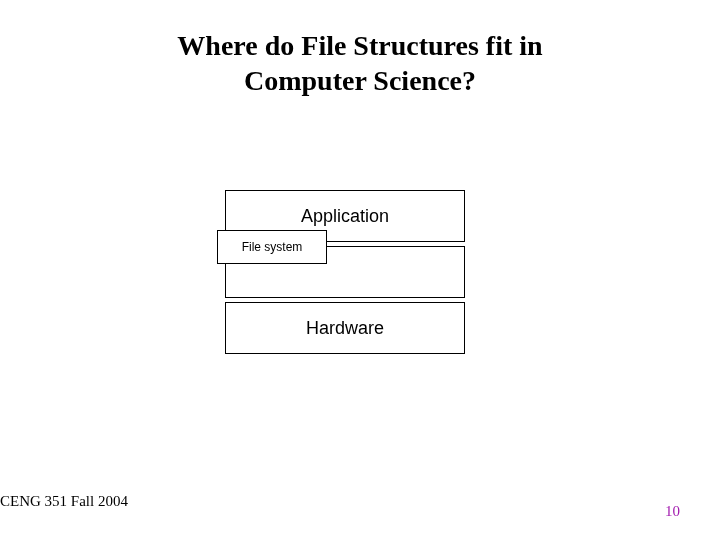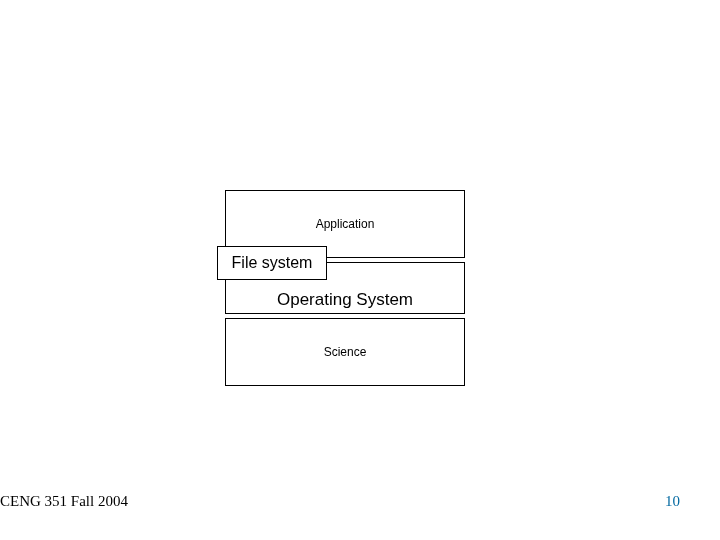--- a/index.html
+++ b/index.html
@@ -22,27 +22,27 @@
       color: #000;
     }
     .diagram {
       position: absolute;
       top: 190px;
       left: 225px;
       width: 240px;
     }
     .layer {
       width: 240px;
-      height: 68px;
+      height: 52px;
       border: 1px solid #000;
       display: flex;
       align-items: center;
       justify-content: center;
       font-family: Arial, Helvetica, sans-serif;
-      font-size: 12px;
+      font-size: 18px;
       color: #000;
       background: #fff;
       margin-bottom: 4px;
     }
     .fs-container {
       position: relative;
       width: 240px;
       height: 52px;
       margin-bottom: 4px;
     }
@@ -70,57 +70,57 @@
       top: -16px;
       left: -8px;
       width: 110px;
       height: 34px;
       border: 1px solid #000;
       background: #fff;
       display: flex;
       align-items: center;
       justify-content: center;
       font-family: Arial, Helvetica, sans-serif;
-      font-size: 16px;
+      font-size: 12px;
       color: #000;
     }
     .footer-center {
       position: absolute;
       bottom: 30px;
       left: 0;
       width: 720px;
       text-align: left;
       font-size: 15px;
       color: #000;
     }
     .page-number {
       position: absolute;
-      bottom: 30px;
+      bottom: 20px;
       right: 40px;
       font-size: 15px;
-      color: #0369a1;
+      color: #a21caf;
     }
   </style>
 </head>
 <body>
 
 <div class="title">
-  <br>
+  <span>Where do File Structures fit in</span><br>
+  <span>Computer Science?</span>
 </div>
 
 <div class="diagram">
   <div class="layer">
     <span>Application</span>
   </div>
   <div class="fs-container">
     <div class="os-box"></div>
-    <div class="os-label">Operating System</div>
     <div class="file-system-box">
       <span>File system</span>
     </div>
   </div>
   <div class="layer">
-    <span>Science</span>
+    <span>Hardware</span>
   </div>
 </div>
 
 <div class="footer-center">CENG 351 Fall 2004</div>
 <div class="page-number">10</div>
 
 </body></html>

